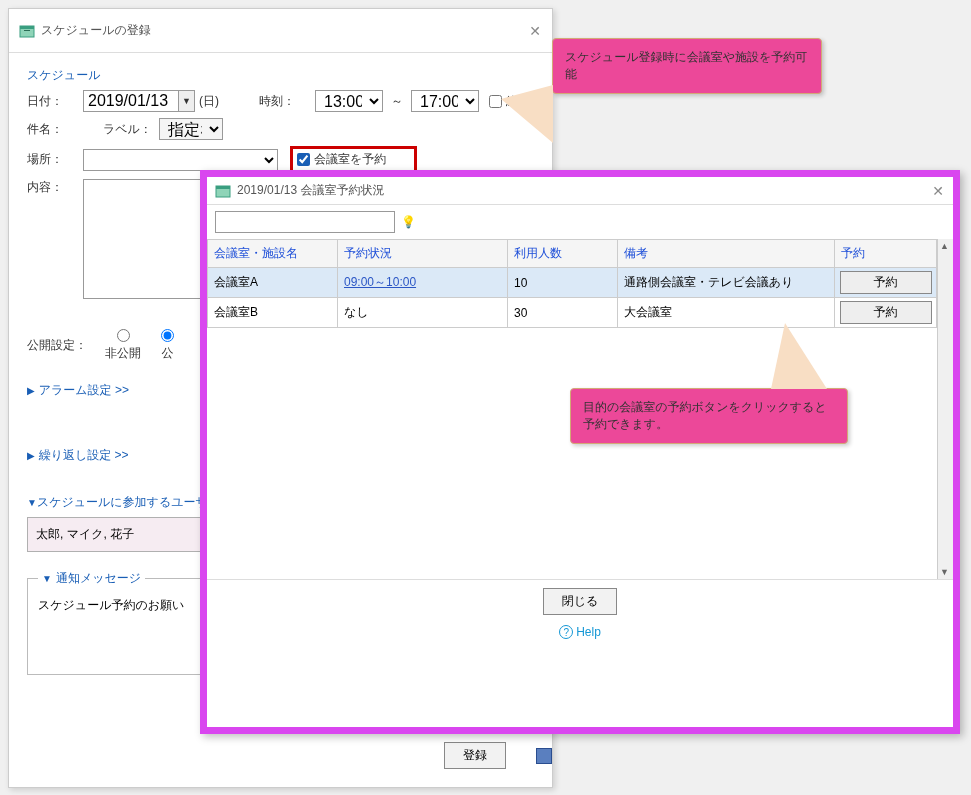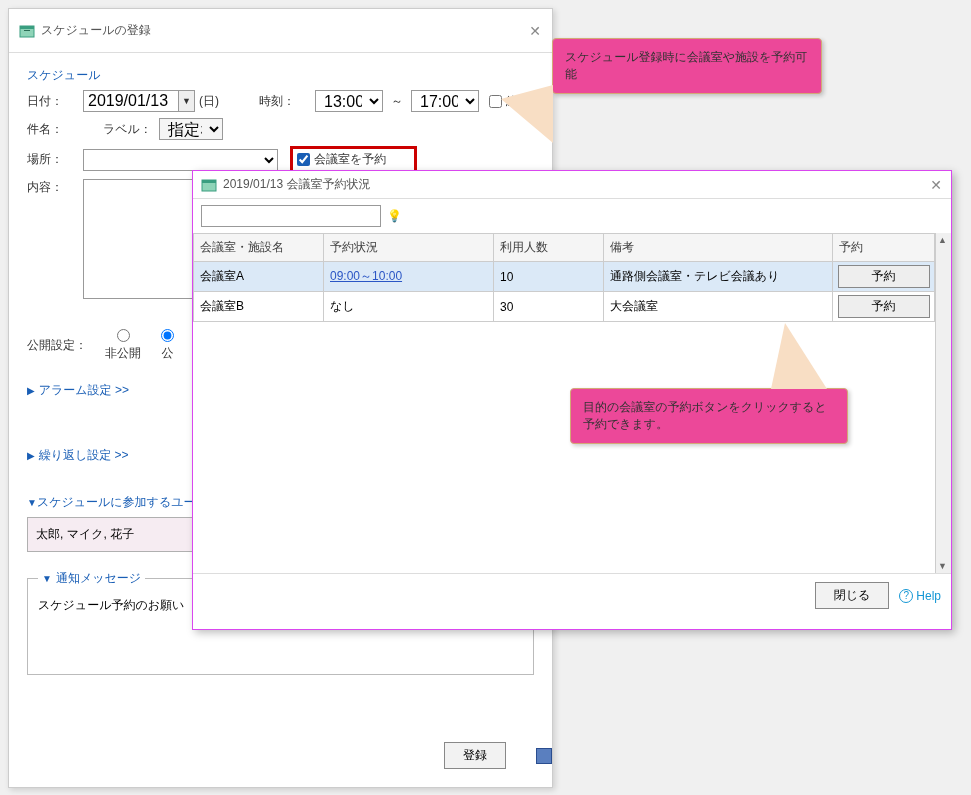--- a/index.html
+++ b/index.html
@@ -41,35 +41,35 @@
 .notify-section { margin: 18px 18px 0 18px; }
 fieldset.nf { border: 1px solid #bbb; padding: 10px 10px 60px 10px; }
 fieldset.nf legend { color: #195eb5; font-size: 12px; padding: 0 4px;}
 fieldset.nf .caret { color:#195eb5; font-size:10px; margin-right:4px;}
 
 .dialog-buttons { position:absolute; bottom:18px; left:0; right:0; display:flex; justify-content:flex-end; gap:20px; align-items:center;}
 .dlg-btn { border:1px solid #888; background:#f2f2f2; padding:4px 18px; font-size:12px;}
 .save-ico { width:16px;height:16px; display:inline-block; background:linear-gradient(#5a7fbf,#5a7fbf); border:1px solid #2a4d8f; margin-left:10px; }
 
 
-.room-dialog { position:absolute; top:170px; left:192px; width:760px; height:460px; background:#fff; border:1px solid #d946ef; box-shadow: 3px 3px 8px rgba(0,0,0,.25); }
+.room-dialog { position:absolute; top:170px; left:200px; width:760px; height:564px; background:#fff; border:7px solid #d946ef; box-shadow: 3px 3px 8px rgba(0,0,0,.25); }
 .room-titlebar { display:flex; align-items:center; padding:6px 8px; border-bottom:1px solid #ddd; height:28px;}
 .room-titlebar .title-text { flex:1; color:#555; font-size:12px;}
 .room-search-row { padding:6px 8px; display:flex; align-items:center; gap:6px; }
 .room-search-row input { width:180px; height:22px; border:1px solid #999; padding:0 4px;}
 .lamp { color:#7cc133; font-size:12px;}
 .room-table { width: 100%; border-collapse: collapse; font-size:12px;}
 .room-table th, .room-table td { border: 1px solid #ccc; padding: 5px 6px; text-align:left; }
-.room-table th { background:#f5f5f5; color:#404040; font-weight:normal;}
+.room-table th { background:#f5f5f5; color:#1d4ed8; font-weight:normal;}
 .room-table tr.sel td { background:#dbe9f7;}
 .reserve-btn { border:1px solid #888; background:#eee; padding:2px 22px; font-size:12px; width: 92px;}
 .reserve-link { color:#2b56c5; text-decoration:underline; cursor:pointer;}
 .room-body { height: 340px; overflow:hidden; position:relative;}
 .room-table-wrap { height: 340px; }
-.room-footer { border-top:1px solid #ddd; display:flex; justify-content:flex-end; align-items:center; padding:8px 10px; gap:10px;}
+.room-footer { border-top:1px solid #ddd; display:flex; justify-content:flex-end; align-items:center; padding:8px 10px; gap:10px;flex-direction:column;}
 .help { color:#1597d5; display:inline-flex; align-items:center; gap:3px;}
 .help-ico { width:14px;height:14px;border:1px solid #1597d5;border-radius:50%; display:inline-flex;align-items:center;justify-content:center;font-size:10px;}
 
 
 .callout { position:absolute; background:#ec4899; border:1px solid #d3a876; border-radius:4px; padding:10px 12px; font-size:12px; color:#333; box-shadow:2px 2px 4px rgba(0,0,0,.2); }
 .callout1 { top:38px; left:552px; width:270px;}
 .callout2 { top:388px; left:570px; width:278px;}
 .callout1::before { content:""; position:absolute; left:-52px; top:46px; width:0;height:0; border-top:14px solid transparent; border-bottom:44px solid transparent; border-right:52px solid #f8dec4;}
 .callout2::before { content:""; position:absolute; left:200px; top:-66px; width:0;height:0; border-left:14px solid transparent; border-right:42px solid transparent; border-bottom:66px solid #f8dec4;}
 

